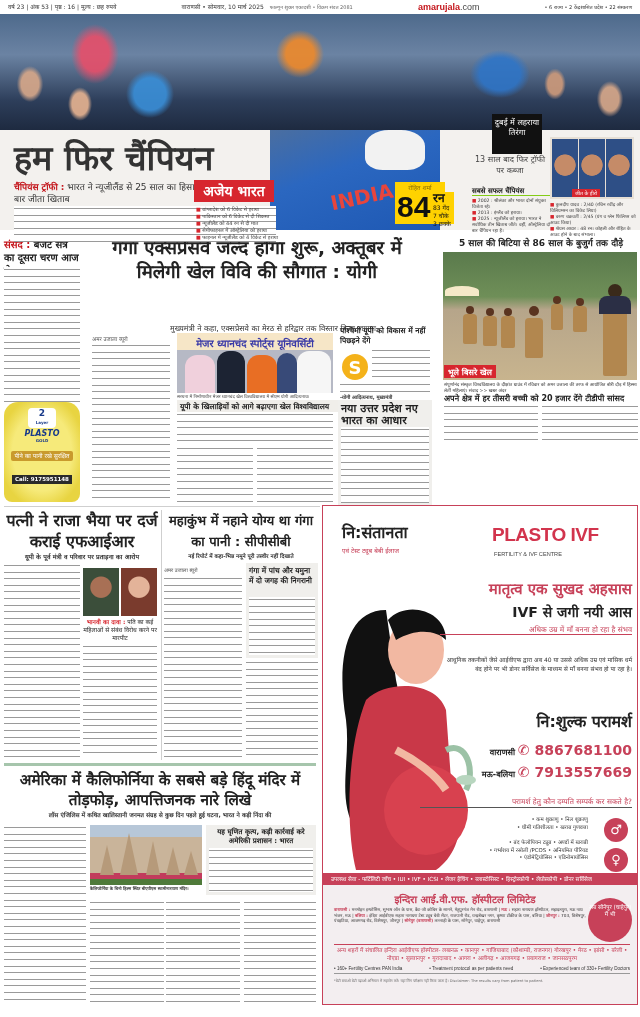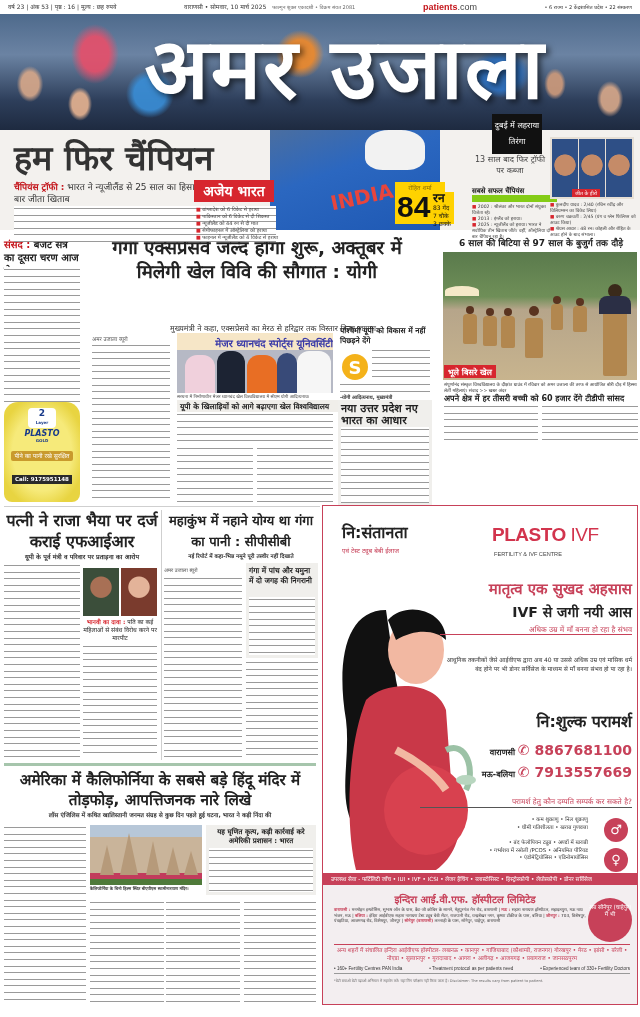--- a/index.html
+++ b/index.html
@@ -16,21 +16,21 @@
 #masthead .crowd{position:absolute;inset:0;background:
  radial-gradient(ellipse 22px 30px at 30px 70px,#d9a98a 0 40%,transparent 60%),
  radial-gradient(ellipse 20px 28px at 80px 90px,#e8b491 0 40%,transparent 60%),
  radial-gradient(ellipse 18px 26px at 555px 70px,#cf9b7b 0 40%,transparent 60%),
  radial-gradient(ellipse 22px 30px at 610px 85px,#d9a98a 0 40%,transparent 60%),
  radial-gradient(ellipse 40px 50px at 95px 40px,#e84f6a 0 35%,transparent 60%),
  radial-gradient(ellipse 40px 40px at 300px 40px,#f08a2a 0 35%,transparent 60%),
  radial-gradient(ellipse 50px 40px at 500px 60px,#2f75c7 0 40%,transparent 60%),
  radial-gradient(ellipse 40px 40px at 150px 80px,#3a8fd8 0 40%,transparent 60%);opacity:.9}
 #masthead .logo{position:absolute;left:130px;top:0;width:430px;text-align:center;font-size:84px;font-weight:bold;color:#fff;font-family:"DejaVu Sans",sans-serif;letter-spacing:2px;text-shadow:3px 3px 6px rgba(0,0,0,.6);line-height:110px}
-#dubai{left:492px;top:114px;width:50px;height:40px;background:#111;color:#fff;font-size:8px;line-height:16px;text-align:center;padding-top:4px;z-index:4}
+#dubai{left:492px;top:114px;width:50px;height:40px;background:#111;color:#fff;font-size:8px;line-height:10px;text-align:center;padding-top:4px;z-index:4}
 
 
 #hero{left:0;top:130px;width:640px;height:100px;background:#f3f1ee}
 #hero-title{left:14px;top:134px;font-size:34px;color:#333;font-weight:bold;font-family:"DejaVu Serif",serif;z-index:2}
 #hero-sub{left:14px;top:181px;width:260px;font-size:9px;line-height:12px;color:#333;z-index:2}
 #hero-sub b{color:#c4161c}
 #hero-body{left:14px;top:206px;width:262px;height:36px;z-index:2}
 #ajey{left:194px;top:180px;width:80px;height:22px;background:#d7262e;color:#fff;font-size:14px;font-weight:bold;text-align:center;line-height:22px;z-index:2}
 #ajey-list{left:196px;top:206px;width:96px;z-index:2}
 #ajey-list li{list-style:none;font-size:5px;line-height:7px;color:#444}
@@ -38,21 +38,21 @@
 #player{left:270px;top:130px;width:170px;height:100px;background:linear-gradient(160deg,#4a6ea0 0%,#2b67c0 40%,#1e58b3 100%);overflow:hidden;z-index:1}
 #player .india{position:absolute;left:60px;top:55px;font-size:20px;color:#e8453c;font-weight:bold;transform:rotate(-12deg)}
 #player .glove{position:absolute;left:95px;top:0;width:60px;height:40px;background:#f2f2f2;border-radius:40% 40% 30% 30%}
 #rohit{left:395px;top:182px;width:50px;height:42px;background:#ffd200;z-index:2;padding:2px}
 #rohit .name{font-size:6px;color:#8a6d00;text-align:center}
 #rohit .runs{font-size:30px;font-weight:bold;line-height:30px;color:#111;font-family:"Liberation Sans",sans-serif}
 #rohit-side{left:433px;top:192px;font-size:6px;line-height:8px;color:#111;z-index:2}
 #rohit-side .rn{font-size:12px;font-weight:bold;line-height:12px}
 #saal{left:470px;top:154px;width:80px;text-align:center;font-size:8px;line-height:11px;color:#444;z-index:2}
 #safal{left:472px;top:186px;width:85px;z-index:2}
-#safal h4{font-size:7px;color:#222;border-bottom:7px solid #84cc16;margin-bottom:2px}
+#safal h4{font-size:7px;color:#222;border-bottom:1px solid #84cc16;margin-bottom:2px}
 #safal li{list-style:none;font-size:4.6px;line-height:6px;color:#444}
 #safal li::before{content:"■ ";color:#d7262e}
 #heroes{left:550px;top:137px;width:84px;height:62px;background:#e6dfd5;z-index:2;display:flex;gap:1px;padding:2px}
 #heroes div{flex:1;background:radial-gradient(circle at 50% 45%,#c58b68 0 30%,#2e4f86 32% 100%)}
 #heroes .tag{position:absolute;left:22px;bottom:2px;background:#d7262e;color:#fff;font-size:5px;padding:1px 3px}
 #heroes-list{left:550px;top:202px;width:86px;z-index:2}
 #heroes-list li{list-style:none;font-size:4.6px;line-height:6px;color:#444}
 #heroes-list li::before{content:"■ ";color:#d7262e}
 
 
@@ -65,21 +65,21 @@
 #plasto .ten small{display:block;font-size:4px}
 #plasto .pl{color:#183a8a;font-style:italic;font-weight:bold;font-size:8px;margin-top:1px}
 #plasto .slogan{margin:8px auto 0;width:62px;background:#c99a2d;color:#fff;font-size:6px;line-height:8px;padding:1px;border-radius:2px}
 #plasto .call{margin-top:14px;background:#2a2a2a;color:#fff;font-size:5.5px;font-weight:bold;width:60px;margin-left:8px;line-height:9px}
 
 #ganga-head{left:92px;top:236px;width:330px;text-align:center;font-size:18.5px;line-height:24px;font-weight:bold;color:#222}
 #ganga-sub{left:108px;top:323px;width:330px;text-align:center;font-size:7.8px;color:#333}
 #ganga-by{left:92px;top:335px;font-size:5.5px;color:#555}
 #ganga-col1{left:92px;top:343px;width:78px;height:160px}
 #meet-photo{left:177px;top:333px;width:156px;height:60px;background:linear-gradient(180deg,#f6e6c7 0 28%,#b6b9c5 28% 100%);overflow:hidden}
-#meet-photo .banner{position:absolute;left:0;top:3px;width:100%;text-align:right;color:#3a3aa8;font-weight:bold;font-size:10px}
+#meet-photo .banner{position:absolute;left:0;top:3px;width:100%;text-align:center;color:#3a3aa8;font-weight:bold;font-size:10px}
 #meet-photo .p1{position:absolute;left:8px;top:22px;width:30px;height:40px;background:#f0d0dc;border-radius:12px 12px 0 0}
 #meet-photo .p2{position:absolute;left:40px;top:18px;width:28px;height:44px;background:#1c2333;border-radius:12px 12px 0 0}
 #meet-photo .p3{position:absolute;left:70px;top:22px;width:30px;height:40px;background:#e86e24;border-radius:12px 12px 0 0}
 #meet-photo .p4{position:absolute;left:100px;top:20px;width:20px;height:42px;background:#384a78;border-radius:10px 10px 0 0}
 #meet-photo .p5{position:absolute;left:120px;top:18px;width:34px;height:44px;background:#f6f6f6;border-radius:12px 12px 0 0}
 #meet-cap{left:177px;top:393px;width:156px;font-size:4.4px;color:#444}
 #khel-head{left:177px;top:400px;width:189px;font-size:7.5px;font-weight:bold;background:#f0eeea;padding:1px 3px;color:#222}
 #khel-body{left:177px;top:412px;width:156px;height:30px}
 #ganga-col3{left:177px;top:446px;width:76px;height:57px}
 #ganga-col4{left:257px;top:446px;width:76px;height:57px}
@@ -122,21 +122,21 @@
 #kumbh-box{left:246px;top:563px;width:72px;height:95px;background:#f0efec;padding:3px}
 #kumbh-box h4{font-size:7.4px;line-height:10px;color:#222}
 #kumbh-box-body{left:249px;top:597px;width:66px;height:58px}
 #kumbh-c2{left:246px;top:660px;width:72px;height:98px}
 
 
 #ad{left:322px;top:505px;width:316px;height:500px;border:1.5px solid #c74159;background:#fff;overflow:hidden}
 #ad-nis{left:342px;top:521px;font-size:16px;font-weight:bold;color:#222}
 #ad-nis-sub{left:342px;top:546px;font-size:6.4px;color:#c74159}
 #ad-indira{left:492px;top:524px;font-size:19px;font-weight:bold;color:#d2344d;font-family:"Liberation Sans",sans-serif;letter-spacing:-0.5px}
-#ad-indira span{font-weight:normal}
+#ad-indira span{font-weight:bold}
 #ad-fert{left:494px;top:551px;font-size:5.6px;color:#444;font-family:"Liberation Sans",sans-serif}
 #ad-matr{left:420px;top:578px;width:212px;text-align:right;font-size:15px;font-weight:bold;color:#c74159}
 #ad-ivf{left:420px;top:602px;width:212px;text-align:right;font-size:14px;font-weight:bold;color:#222}
 #ad-adhik{left:440px;top:624px;width:192px;text-align:right;font-size:7.4px;color:#c74159;border-bottom:1px solid #c74159}
 #ad-modern{left:440px;top:655px;width:192px;text-align:right;font-size:6px;line-height:9px;color:#333}
 #ad-nishulk{left:420px;top:710px;width:212px;text-align:right;font-size:16px;font-weight:bold;color:#222}
 #ad-ph1{left:420px;top:742px;width:212px;text-align:right;font-size:14px;font-weight:bold;color:#c74159}
 #ad-ph2{left:420px;top:764px;width:212px;text-align:right;font-size:14px;font-weight:bold;color:#c74159}
 #ad-ph1 .city,#ad-ph2 .city{font-size:8px;color:#222;margin-right:3px}
 #ad-q{left:420px;top:796px;width:212px;text-align:right;font-size:7.4px;color:#c74159;border-bottom:1px solid #555;padding-bottom:1px}
@@ -173,28 +173,27 @@
 </style>
 </head>
 <body>
 
 <div id="topbar" class="abs">
   <span>वर्ष 23 | अंक 53 | पृष्ठ : 16 | मूल्य : छह रुपये</span>
   <span style="flex:1"></span>
   <span>वाराणसी • सोमवार, 10 मार्च 2025</span>
   <span style="font-size:5px;color:#666">फाल्गुन शुक्ल एकादशी • विक्रम संवत 2081</span>
   <span style="flex:1"></span>
-  <span class="brand"><b>patients</b><span>.com</span></span>
+  <span class="brand"><b>amarujala</b><span>.com</span></span>
   <span style="flex:1"></span>
   <span style="font-size:5px">• 6 राज्य • 2 केंद्रशासित प्रदेश • 22 संस्करण</span>
 </div>
 
 <div id="masthead" class="abs">
   <div class="crowd"></div>
-  <div class="logo">अमर उजाला</div>
 </div>
 
 <div id="hero" class="abs"></div>
 <div id="player" class="abs">
   <div class="glove"></div>
   <div class="india">INDIA</div>
 </div>
 <div id="dubai" class="abs">दुबई में लहराया तिरंगा</div>
 <div id="hero-title" class="abs">हम फिर चैंपियन</div>
 <div id="hero-sub" class="abs"><b>चैंपियंस ट्रॉफी :</b> <span>भारत ने न्यूजीलैंड से 25 साल का हिसाब किया बराबर...तीसरी बार जीता खिताब</span></div>
@@ -273,42 +272,42 @@
 </div>
 <div id="s-logo" class="abs">S</div>
 <div id="pashchim-body" class="abs txt gray-lines"></div>
 <div id="pashchim-body2" class="abs txt gray-lines"></div>
 <div id="yogi-sig" class="abs">-योगी आदित्यनाथ, मुख्यमंत्री</div>
 <div id="naya" class="abs">
   <h4>नया उत्तर प्रदेश नए भारत का आधार</h4>
 </div>
 <div id="naya-body" class="abs txt gray-lines" style="background-color:#f0efec"></div>
 
-<div id="bitiya" class="abs">6 साल की बिटिया से 97 साल के बुजुर्ग तक दौड़े</div>
+<div id="bitiya" class="abs">5 साल की बिटिया से 86 साल के बुजुर्ग तक दौड़े</div>
 <div id="race-photo" class="abs">
   <div class="umb"></div>
   <div class="r" style="left:20px;top:62px;width:14px;height:30px"></div>
     <div class="h" style="left:23px;top:54px;width:8px;height:8px"></div>
   <div class="r" style="left:40px;top:64px;width:14px;height:30px"></div>
     <div class="h" style="left:43px;top:56px;width:8px;height:8px"></div>
   <div class="r" style="left:58px;top:64px;width:14px;height:32px"></div>
     <div class="h" style="left:61px;top:56px;width:8px;height:8px"></div>
   <div class="r" style="left:82px;top:66px;width:18px;height:40px"></div>
     <div class="h" style="left:86px;top:54px;width:10px;height:10px"></div>
   <div class="r" style="left:108px;top:52px;width:12px;height:26px"></div>
     <div class="h" style="left:110px;top:44px;width:8px;height:8px"></div>
   <div class="r" style="left:130px;top:54px;width:14px;height:26px"></div>
     <div class="h" style="left:133px;top:46px;width:8px;height:8px"></div>
   <div class="r" style="left:160px;top:58px;width:24px;height:66px"></div>
   <div class="h" style="left:165px;top:32px;width:14px;height:14px;background:#3a2a1a"></div>
   <div style="position:absolute;left:156px;top:44px;width:32px;height:18px;background:#2b2f45;border-radius:8px 8px 0 0"></div>
 </div>
 <div id="bhule" class="abs">भूले बिसरे खेल</div>
 <div id="race-cap" class="abs">संपूर्णानंद संस्कृत विश्वविद्यालय के दीक्षांत ग्राउंड में रविवार को अमर उजाला की तरफ से आयोजित बोरी दौड़ में हिस्सा लेतीं महिलाएं। संवाद &gt;&gt; खबर अंदर</div>
-<div id="tdp-head" class="abs">अपने क्षेत्र में हर तीसरी बच्ची को 60 हजार देंगे टीडीपी सांसद</div>
+<div id="tdp-head" class="abs">अपने क्षेत्र में हर तीसरी बच्ची को 20 हजार देंगे टीडीपी सांसद</div>
 <div id="tdp-c1" class="abs txt gray-lines"></div>
 <div id="tdp-c2" class="abs txt gray-lines"></div>
 
 <div class="hline" style="left:4px;top:506px;width:316px"></div>
 <div id="raja-head" class="abs">पत्नी ने राजा भैया पर दर्ज कराई एफआईआर</div>
 <div id="raja-sub" class="abs">यूपी के पूर्व मंत्री व परिवार पर प्रताड़ना का आरोप</div>
 <div id="raja-c1" class="abs txt gray-lines"></div>
 <div id="raja-photo1" class="abs"></div>
 <div id="raja-photo2" class="abs"></div>
 <div id="raja-cap" class="abs"><b>भानवी का दावा :</b> <span>पति का कई महिलाओं से संबंध विरोध करने पर मारपीट</span></div>

